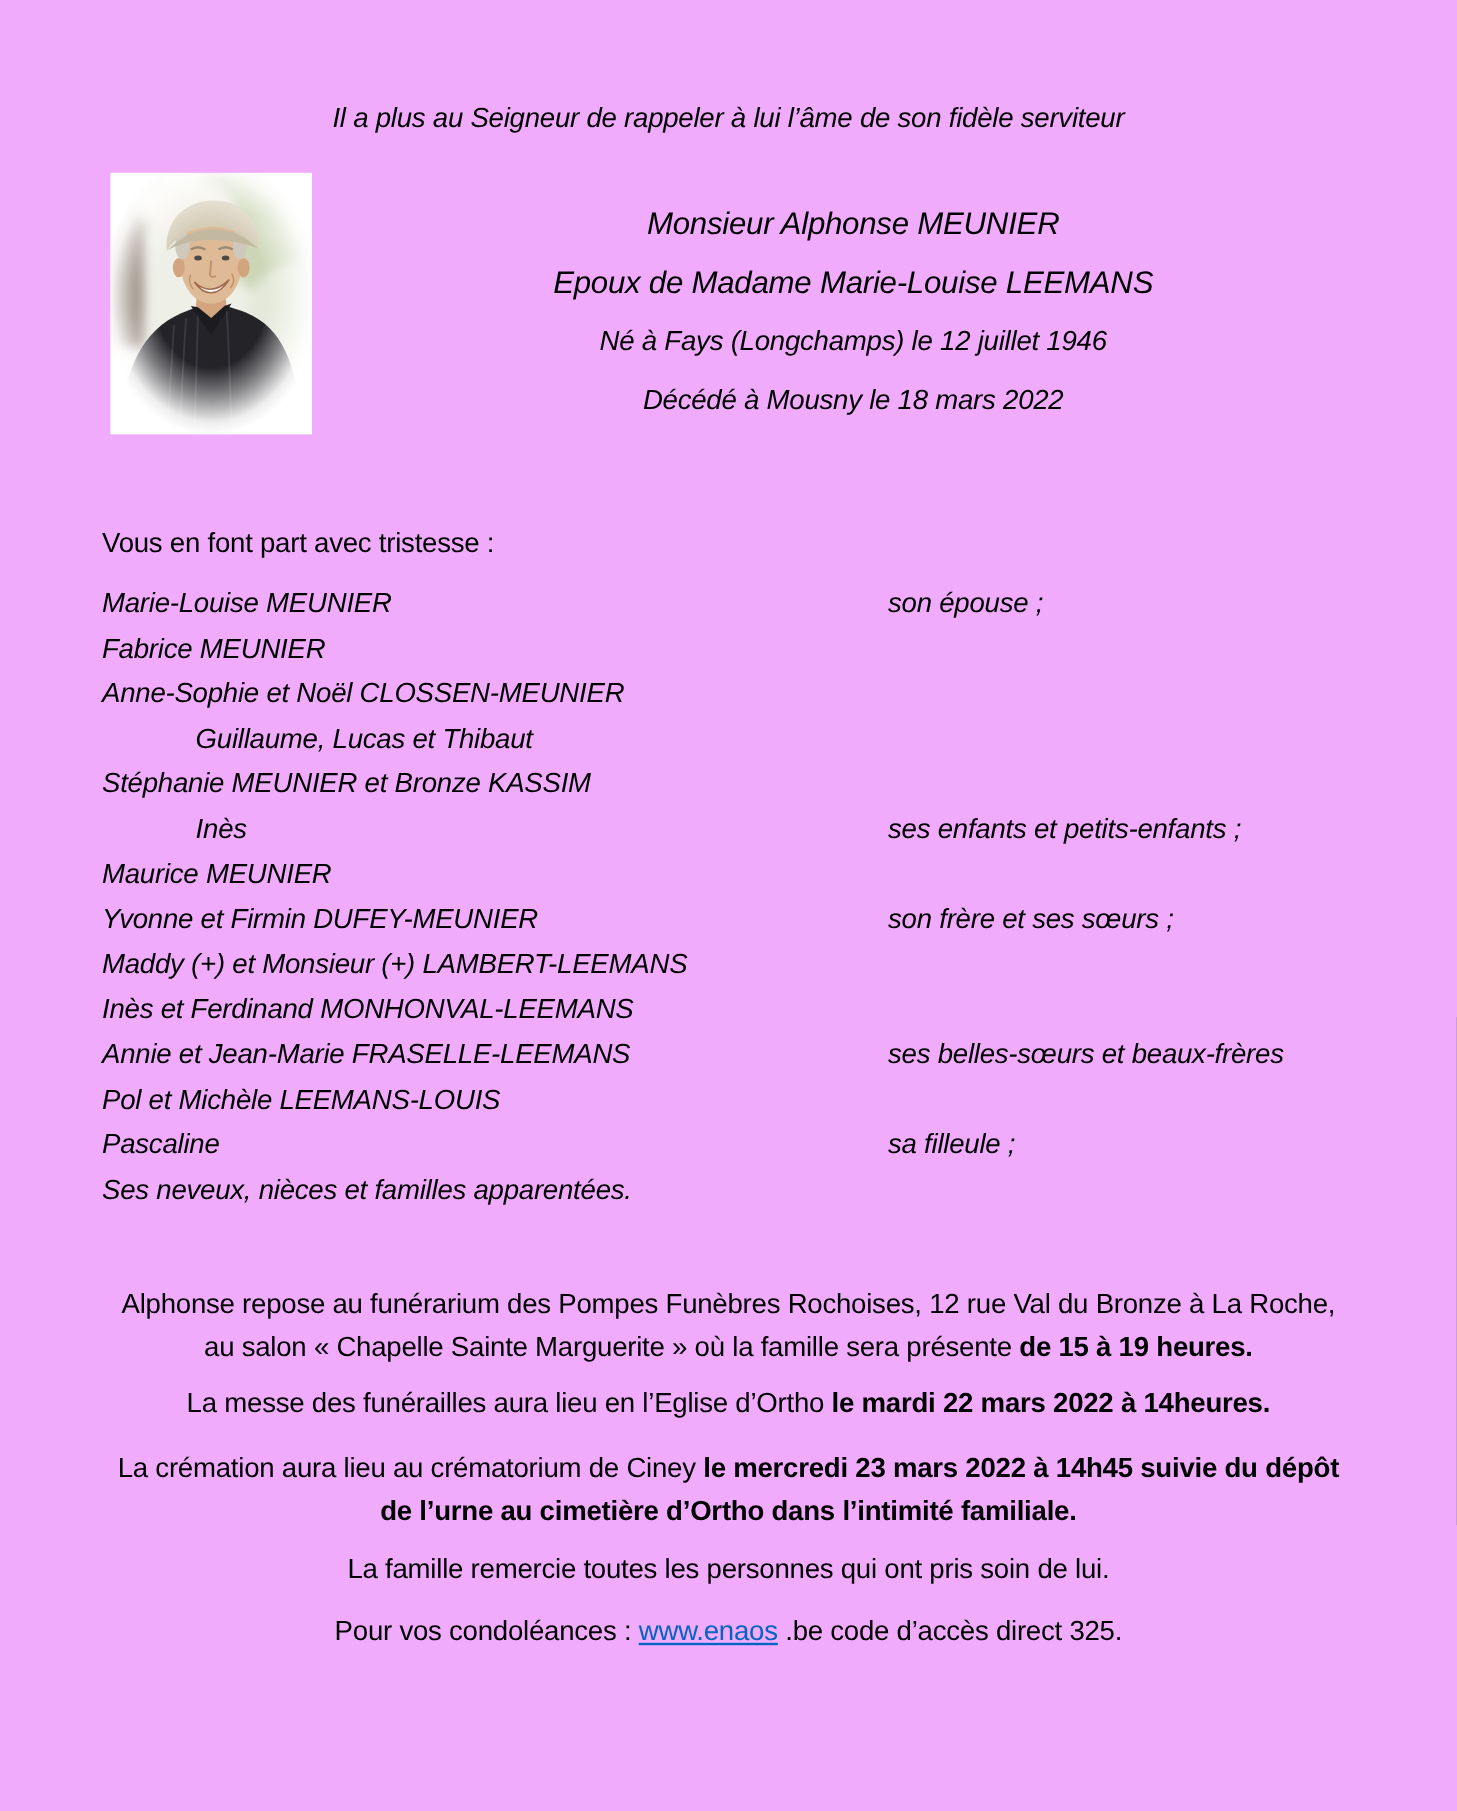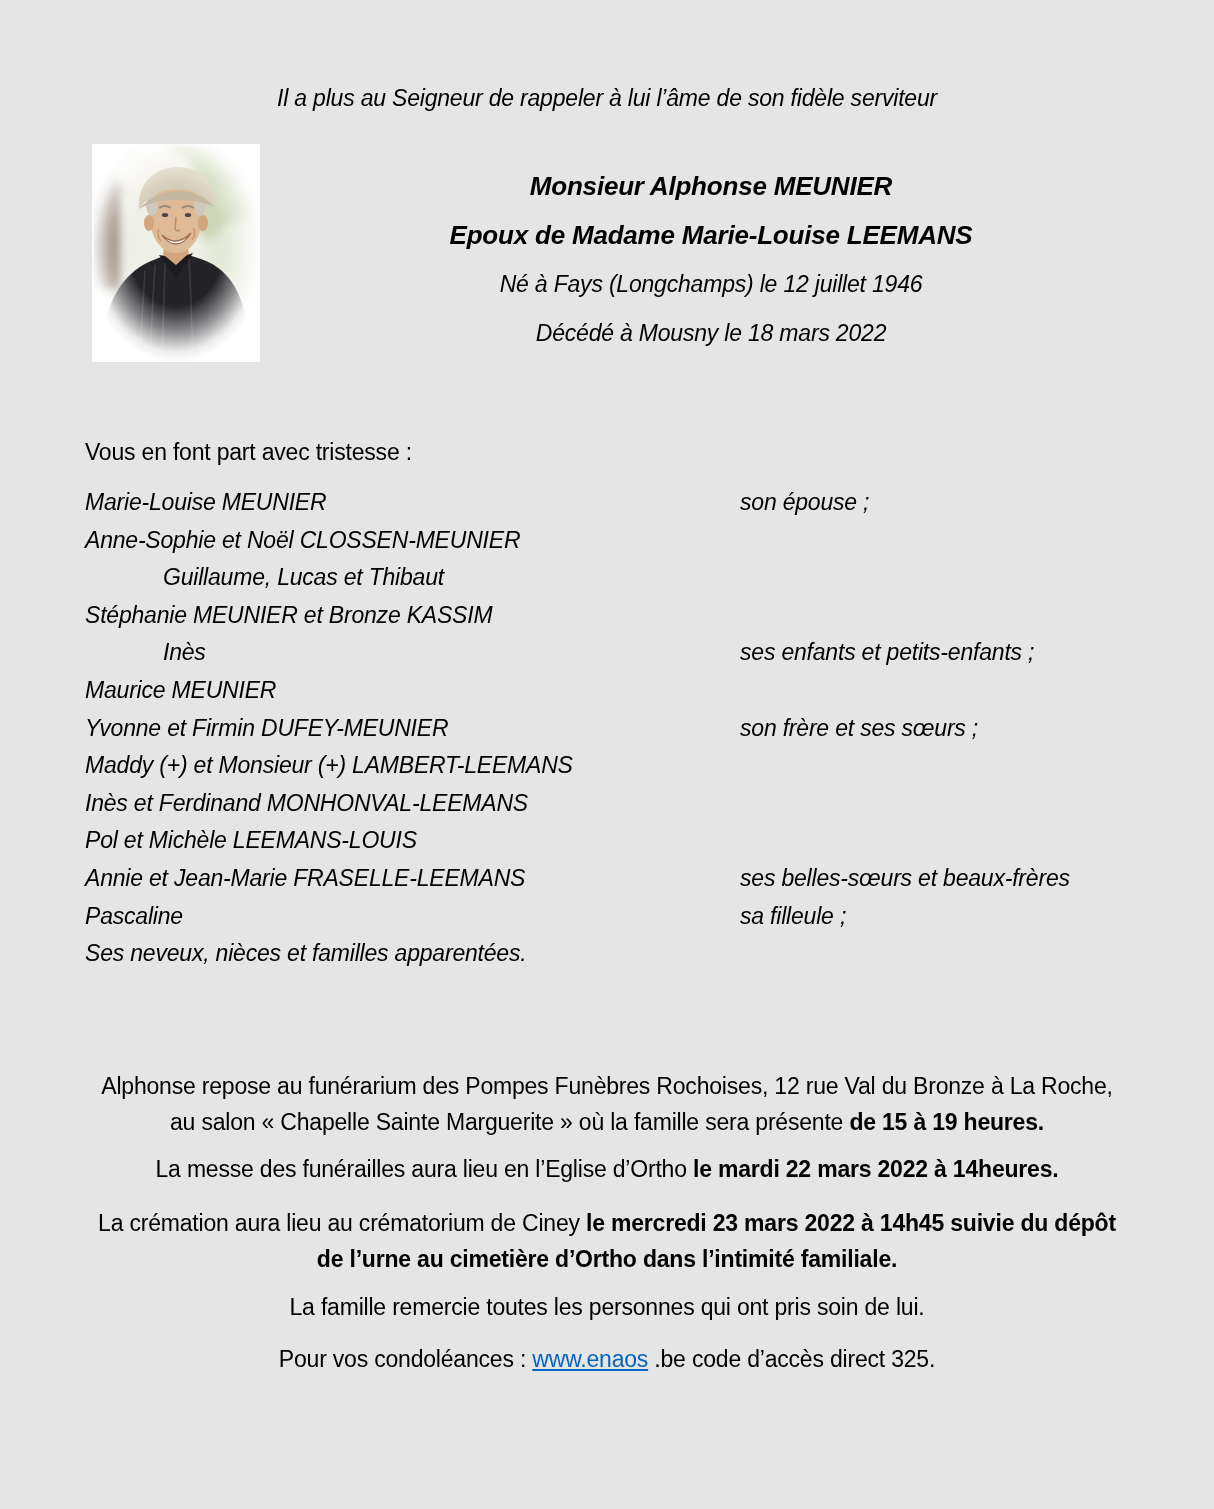--- a/index.html
+++ b/index.html
@@ -1,20 +1,20 @@
 <!DOCTYPE html>
 <html><head>
 <meta charset="utf-8">
 <style>
   html,body{margin:0;padding:0;background:#888;}
   .page{
     position:relative;
     width:1214px;height:1509px;
     margin:0 auto;
-    background:#e5e5e5;
+    background:#f0abfc;
     color:#000;
     font-family:"Liberation Sans","DejaVu Sans",sans-serif;
     letter-spacing:-0.2px;
     overflow:hidden;
   }
   .opening{
     position:absolute;left:0;right:0;top:80px;
     text-align:center;font-style:italic;
     font-size:23px;line-height:36px;
   }
@@ -31,21 +31,21 @@
       rgba(255,255,255,0.92) 88%,
       #ffffff 97%);
     pointer-events:none;
   }
   
   .header-lines{
     position:absolute;left:308px;width:806px;top:162px;
     text-align:center;font-style:italic;
   }
   .header-lines .hl{height:49px;line-height:49px;}
-  .hl-bold{font-weight:bold;font-size:26px;}
+  .hl-bold{font-weight:normal;font-size:26px;}
   .hl-reg{font-size:23px;}
   
   .salutation{
     position:absolute;left:85px;top:434px;
     font-size:23px;line-height:36px;
   }
   
   .family-list{
     position:absolute;left:85px;right:95px;top:484px;
     font-style:italic;font-size:23px;
@@ -132,20 +132,24 @@
   </div>
 
   <div class="salutation">Vous en font part avec tristesse :</div>
 
   <div class="family-list">
     <div class="family-row">
       <span>Marie-Louise MEUNIER</span>
       <span class="relation">son épouse ;</span>
     </div>
     <div class="family-row">
+      <span>Fabrice MEUNIER</span>
+      <span class="relation"></span>
+    </div>
+    <div class="family-row">
       <span>Anne-Sophie et Noël CLOSSEN-MEUNIER</span>
       <span class="relation"></span>
     </div>
     <div class="family-row">
       <span class="indent">Guillaume, Lucas et Thibaut</span>
       <span class="relation"></span>
     </div>
     <div class="family-row">
       <span>Stéphanie MEUNIER et Bronze KASSIM</span>
       <span class="relation"></span>
@@ -164,28 +168,28 @@
     </div>
     <div class="family-row">
       <span>Maddy (+) et Monsieur (+) LAMBERT-LEEMANS</span>
       <span class="relation"></span>
     </div>
     <div class="family-row">
       <span>Inès et Ferdinand MONHONVAL-LEEMANS</span>
       <span class="relation"></span>
     </div>
     <div class="family-row">
-      <span>Pol et Michèle LEEMANS-LOUIS</span>
-      <span class="relation"></span>
-    </div>
-    <div class="family-row">
       <span>Annie et Jean-Marie FRASELLE-LEEMANS</span>
       <span class="relation">ses belles-sœurs et beaux-frères</span>
     </div>
     <div class="family-row">
+      <span>Pol et Michèle LEEMANS-LOUIS</span>
+      <span class="relation"></span>
+    </div>
+    <div class="family-row">
       <span>Pascaline</span>
       <span class="relation">sa filleule ;</span>
     </div>
     <div class="family-row">
       <span>Ses neveux, nièces et familles apparentées.</span>
       <span class="relation"></span>
     </div>
   </div>
 
   <div class="para p-funeral-home">

